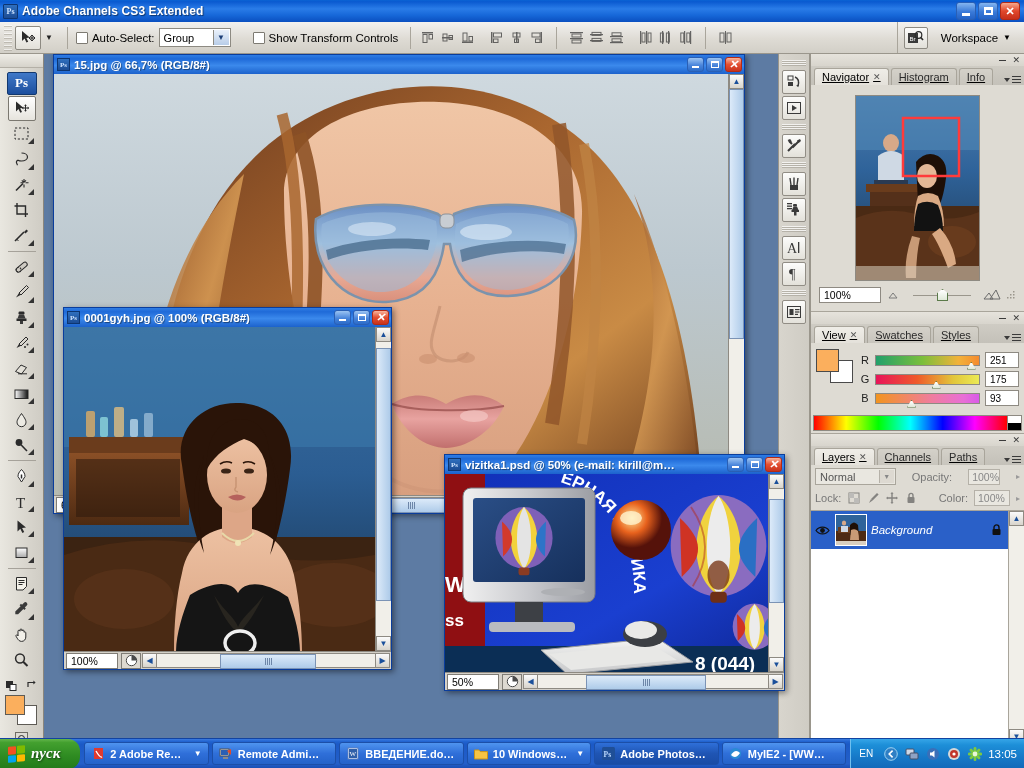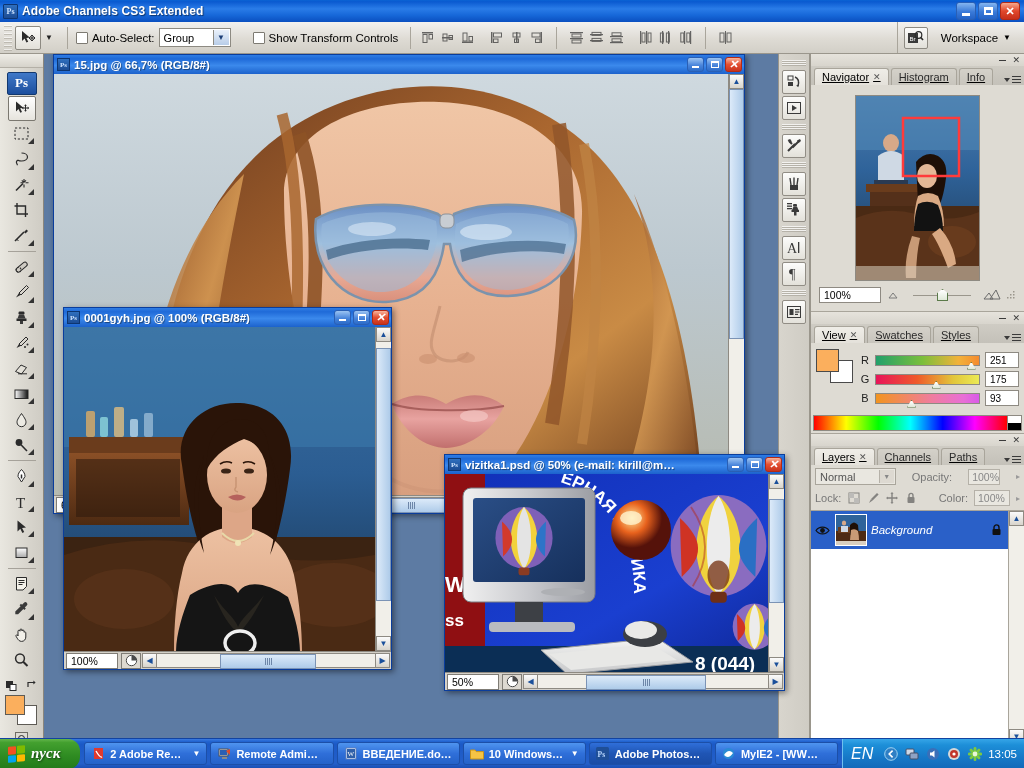--- a/index.html
+++ b/index.html
@@ -231,21 +231,21 @@
      border-radius:3px; color:#fff; font-size:11px; white-space:nowrap; overflow:hidden; }
   .tb-task.active{ background:linear-gradient(180deg,#2f6fd9,#1f55b4 50%,#1a4ca6); }
   .tb-ico{ width:14px;height:14px; flex:0 0 14px; display:flex;align-items:center;justify-content:center; font-size:8px;}
   .tb-task .lbl{ overflow:hidden; text-overflow:ellipsis;font-weight:bold; }
   .tb-task .grp-arrow{ margin-left:auto; font-size:8px; }
   #tray{ display:flex; align-items:center; gap:6px; height:30px; padding:0 7px 0 8px;
      background:linear-gradient(180deg,#36a5e8 0%,#1d8fd8 20%,#1679c8 60%,#1268b8 100%);
      border-left:1px solid #6fc0ef; color:#fff; font-size:11px; }
   .tray-ico{ width:15px;height:15px;display:flex;align-items:center;justify-content:center; }
   #clock{ font-size:11.5px; }
-  .lang{font-size:16px;margin-right:4px;font-style:italic;}
+  .lang{font-size:10px;margin-right:4px;}
   .wm{ position:absolute; right:52px; bottom:30px; color:rgba(255,255,255,.32); font-size:13px;
        font-style:italic; letter-spacing:1px; }
   svg{display:block;}
 </style>
 </head>
 <body>
 
 <div id="app">
 
   <div class="titlebar">

